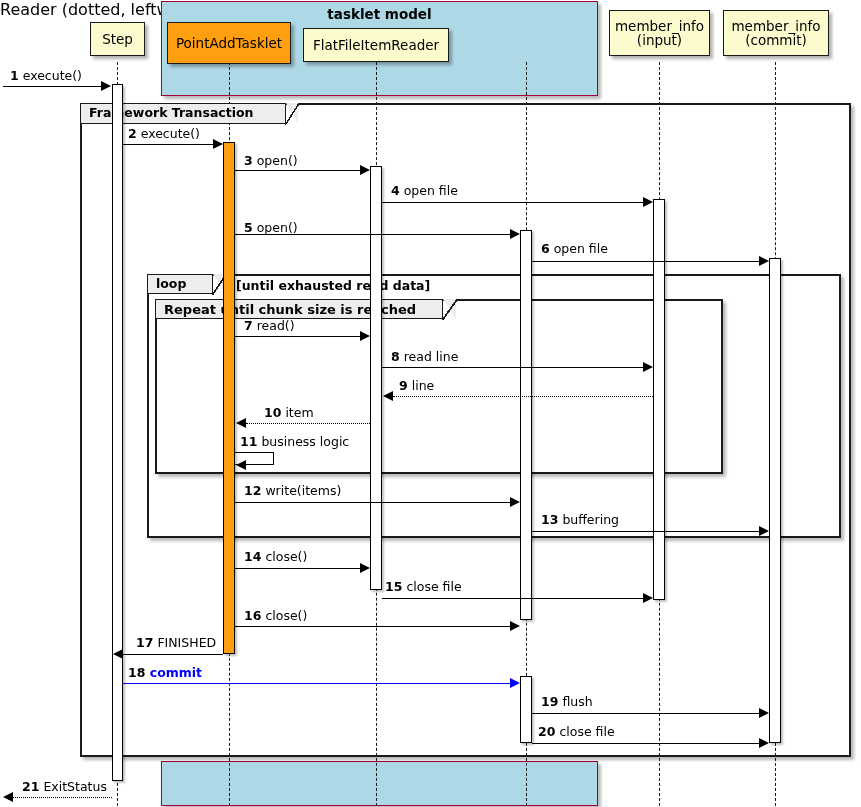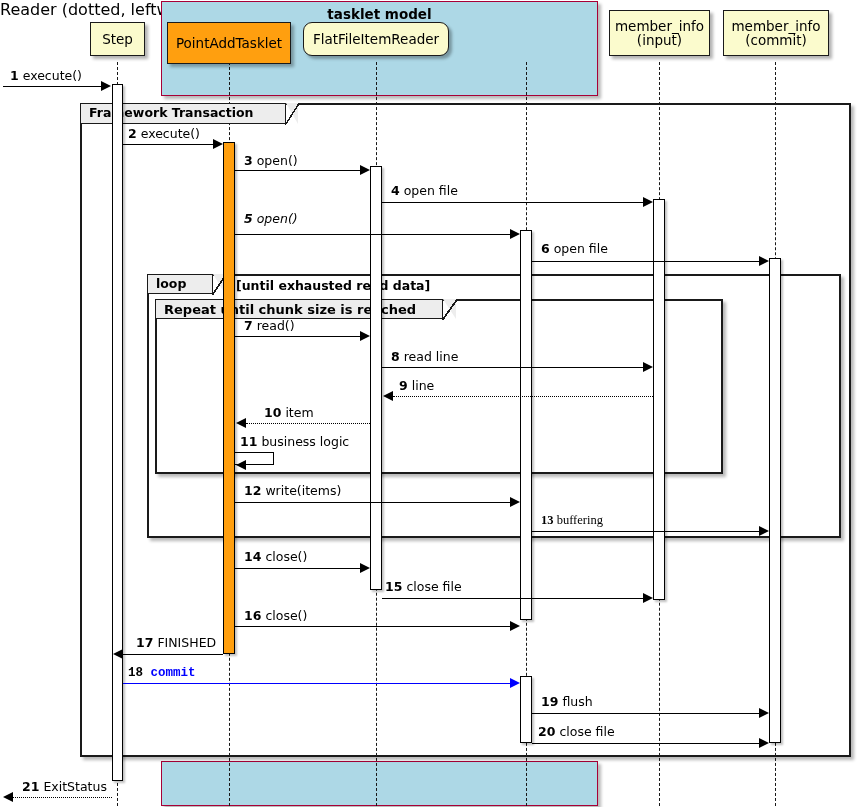--- a/index.html
+++ b/index.html
@@ -41,21 +41,21 @@
   
   .mline{position:absolute;height:0;border-top:1.4px solid #000;}
   .mline.dotted{border-top:1.4px dotted #000;}
   .mline.blue{border-top:1.4px solid #0000ff;}
   .ahead{position:absolute;width:0;height:0;
          border-top:5px solid transparent;border-bottom:5px solid transparent;}
   .ahead.r{border-left:10px solid #000;}
   .ahead.l{border-right:10px solid #000;}
   .ahead.r.blue{border-left-color:#0000ff;}
   .mlabel{position:absolute;white-space:nowrap;font-size:12.5px;color:#000;line-height:1;}
-  .mlabel.blue{color:#0000ff;font-weight:bold;font-family:Liberation Mono, monospace;}
+  .mlabel.blue{color:#0000ff;font-weight:bold;}
   .mlabel .seq{font-weight:bold;}
 
   
   .selfmsg{position:absolute;box-sizing:border-box;border:1.3px solid #000;border-left:none;
            background:transparent;}
 </style>
 </head>
 <body>
 
 <div id="stage">
@@ -103,21 +103,21 @@
   <div class="abs" style="left:442px;top:299px;width:15px;height:21px;
               background:linear-gradient(to bottom right, transparent 48%, #1a1a1a 48%, #1a1a1a 55%, transparent 55%);"></div>
 
   
   <div class="pbox" style="left:90px;top:22px;width:55px;height:34px;">
     <span>Step</span>
   </div>
   <div class="pbox accent" style="left:167px;top:22px;width:124px;height:42px;">
     <span>PointAddTasklet</span>
   </div>
-  <div class="pbox" style="left:303px;top:22px;width:146px;height:34px;border-radius:9px;">
+  <div class="pbox" style="left:303px;top:28px;width:146px;height:34px;">
     <span>FlatFileItemReader</span>
   </div>
   <div class="pbox" style="left:609px;top:10px;width:101px;height:46px;flex-direction:column;">
     <span>member_info</span>
     <span>(input)</span>
   </div>
   <div class="pbox" style="left:723px;top:10px;width:106px;height:46px;flex-direction:column;">
     <span>member_info</span>
     <span>(commit)</span>
   </div>
@@ -166,21 +166,21 @@
 
   
   <div class="mlabel" style="left:391px;top:185px;">
     <span class="seq">4</span>
     <span>open file</span>
   </div>
   <div class="mline" style="left:382px;top:202px;width:263px;"></div>
   <div class="ahead r" style="left:643px;top:197px;"></div>
 
   
-  <div class="mlabel" style="left:244px;top:213px;font-style:italic;">
+  <div class="mlabel" style="left:244px;top:222px;">
     <span class="seq">5</span>
     <span>open()</span>
   </div>
   <div class="mline" style="left:235px;top:234px;width:277px;"></div>
   <div class="ahead r" style="left:510px;top:229px;"></div>
 
   
   <div class="mlabel" style="left:541px;top:243px;">
     <span class="seq">6</span>
     <span>open file</span>
@@ -230,21 +230,21 @@
 
   
   <div class="mlabel" style="left:244px;top:485px;text-align:right;">
     <span class="seq">12</span>
     <span>write(items)</span>
   </div>
   <div class="mline" style="left:235px;top:502px;width:277px;"></div>
   <div class="ahead r" style="left:510px;top:497px;"></div>
 
   
-  <div class="mlabel" style="left:541px;top:514px;font-family:Liberation Serif, serif;">
+  <div class="mlabel" style="left:541px;top:514px;">
     <span class="seq">13</span>
     <span>buffering</span>
   </div>
   <div class="mline" style="left:532px;top:531px;width:229px;"></div>
   <div class="ahead r" style="left:759px;top:526px;"></div>
 
   
   <div class="mlabel" style="left:244px;top:551px;">
     <span class="seq">14</span>
     <span>close()</span>

